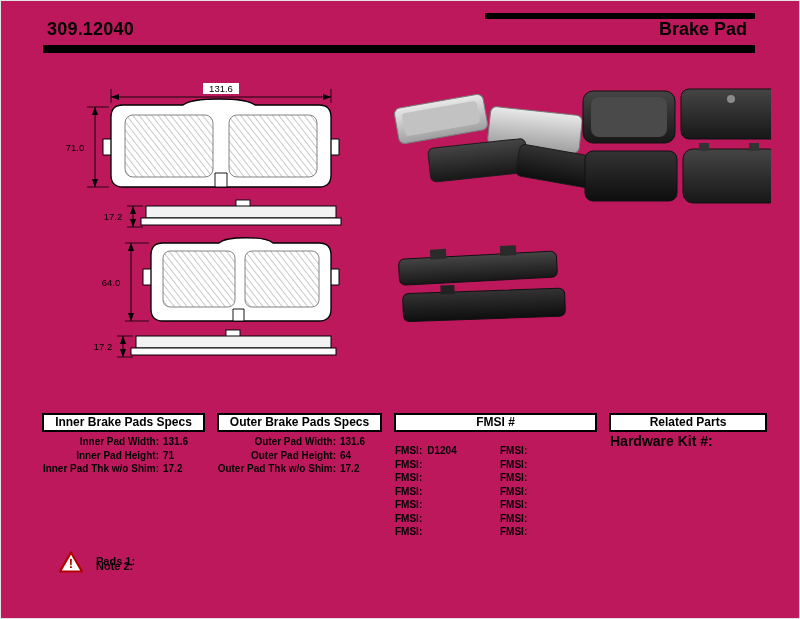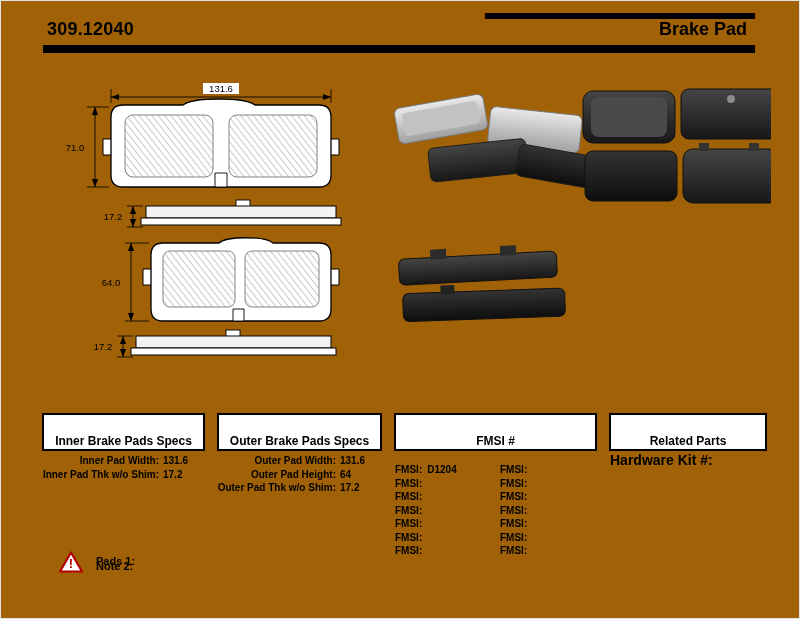--- a/index.html
+++ b/index.html
@@ -1,35 +1,35 @@
 <!DOCTYPE html>
 <html><head>
 <meta charset="utf-8">
 <style>
   html,body { margin:0; padding:0; background:#fff; }
   .page {
-    position:relative; width:800px; height:619px; background:#a16207;
+    position:relative; width:800px; height:619px; background:#be185d;
     font-family:"Liberation Sans", sans-serif; color:#000; overflow:hidden;
     border:1px solid #e3e3e3; box-sizing:border-box;
   }
   
   .header-part  { position:absolute; left:46px;  top:18px; font-size:18px; font-weight:bold; letter-spacing:.2px; }
   .header-title { position:absolute; right:52px; top:18px; font-size:18px; font-weight:bold; }
   .bar-main      { position:absolute; left:42px;  top:44px; width:712px; height:8px; background:#000; }
   .bar-right-top { position:absolute; left:484px; top:12px; width:270px; height:6px; background:#000; }
   
   .figure { position:absolute; left:30px; top:58px; }
   
   .spec-table {
     position:absolute; left:34px; top:412px; width:732px;
     display:grid; grid-template-columns:170px 172px 210px 165px; column-gap:5px;
   }
   .spec-header {
     border:2px solid #000; font-weight:bold; font-size:12px;
-    text-align:center; padding:19px 0 1px 0; background:#fff;margin-left:7px;
+    text-align:center; padding:0 0 1px 0; background:#fff;margin-left:7px;
   }
   .spec-rows { margin-top:3px; }
   .spec-row  { display:flex; font-size:10px; font-weight:bold; line-height:13.5px;justify-content:space-between; }
   .spec-row .spec-label { flex:1; text-align:right; }
   .spec-row .spec-value { width:42px; text-align:left; padding-left:4px; }
   .fmsi-grid { display:grid; grid-template-columns:1fr 1fr; margin-top:12px; }
   .fmsi-cell { display:flex; font-size:10px; font-weight:bold; line-height:13.5px; padding-left:8px; }
   .fmsi-cell .spec-value { padding-left:5px; }
   .related-rows { margin-top:3px; padding-left:8px; }
   .related-row  { font-size:14px; font-weight:bold; line-height:13.5px; }
@@ -180,20 +180,24 @@
   <div class="spec-table">
 
     <div class="spec-col">
       <div class="spec-header">Inner Brake Pads Specs</div>
       <div class="spec-rows">
         <div class="spec-row">
           <span class="spec-label">Inner Pad Width:</span>
           <span class="spec-value">131.6</span>
         </div>
         <div class="spec-row">
+          <span class="spec-label">Inner Pad Height:</span>
+          <span class="spec-value">71</span>
+        </div>
+        <div class="spec-row">
           <span class="spec-label">Inner Pad Thk w/o Shim:</span>
           <span class="spec-value">17.2</span>
         </div>
       </div>
     </div>
 
     <div class="spec-col">
       <div class="spec-header">Outer Brake Pads Specs</div>
       <div class="spec-rows">
         <div class="spec-row">

